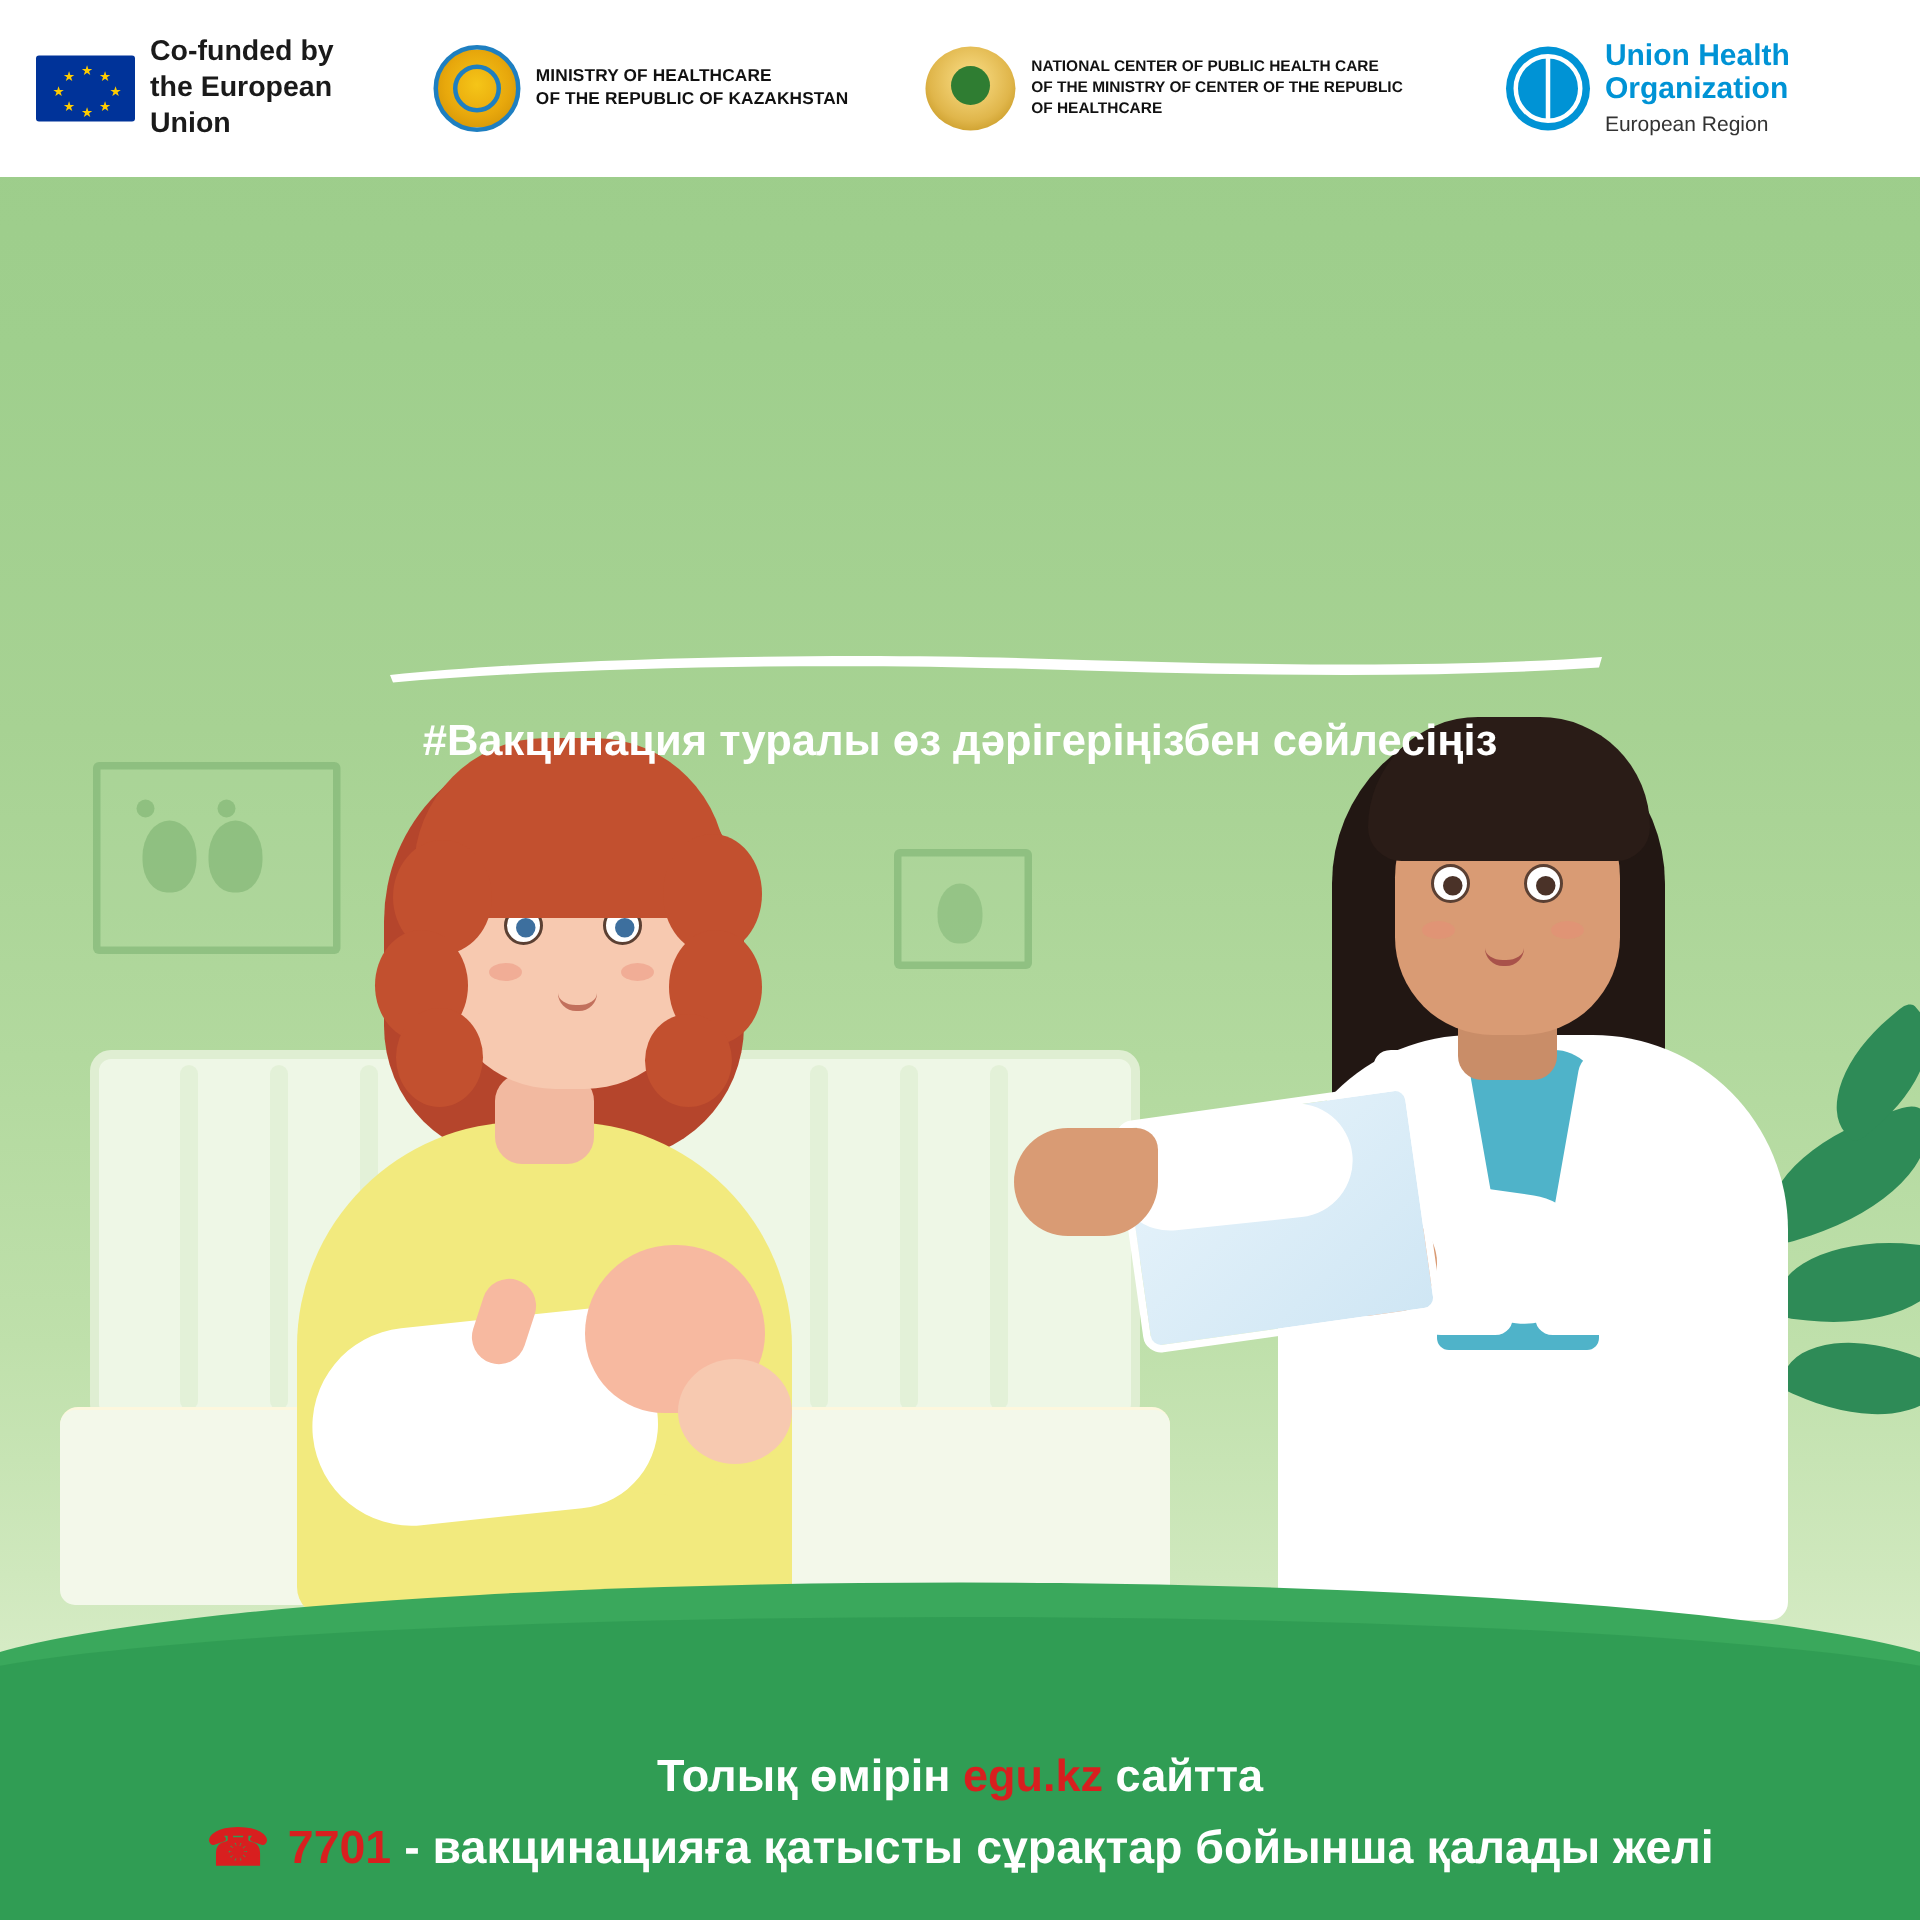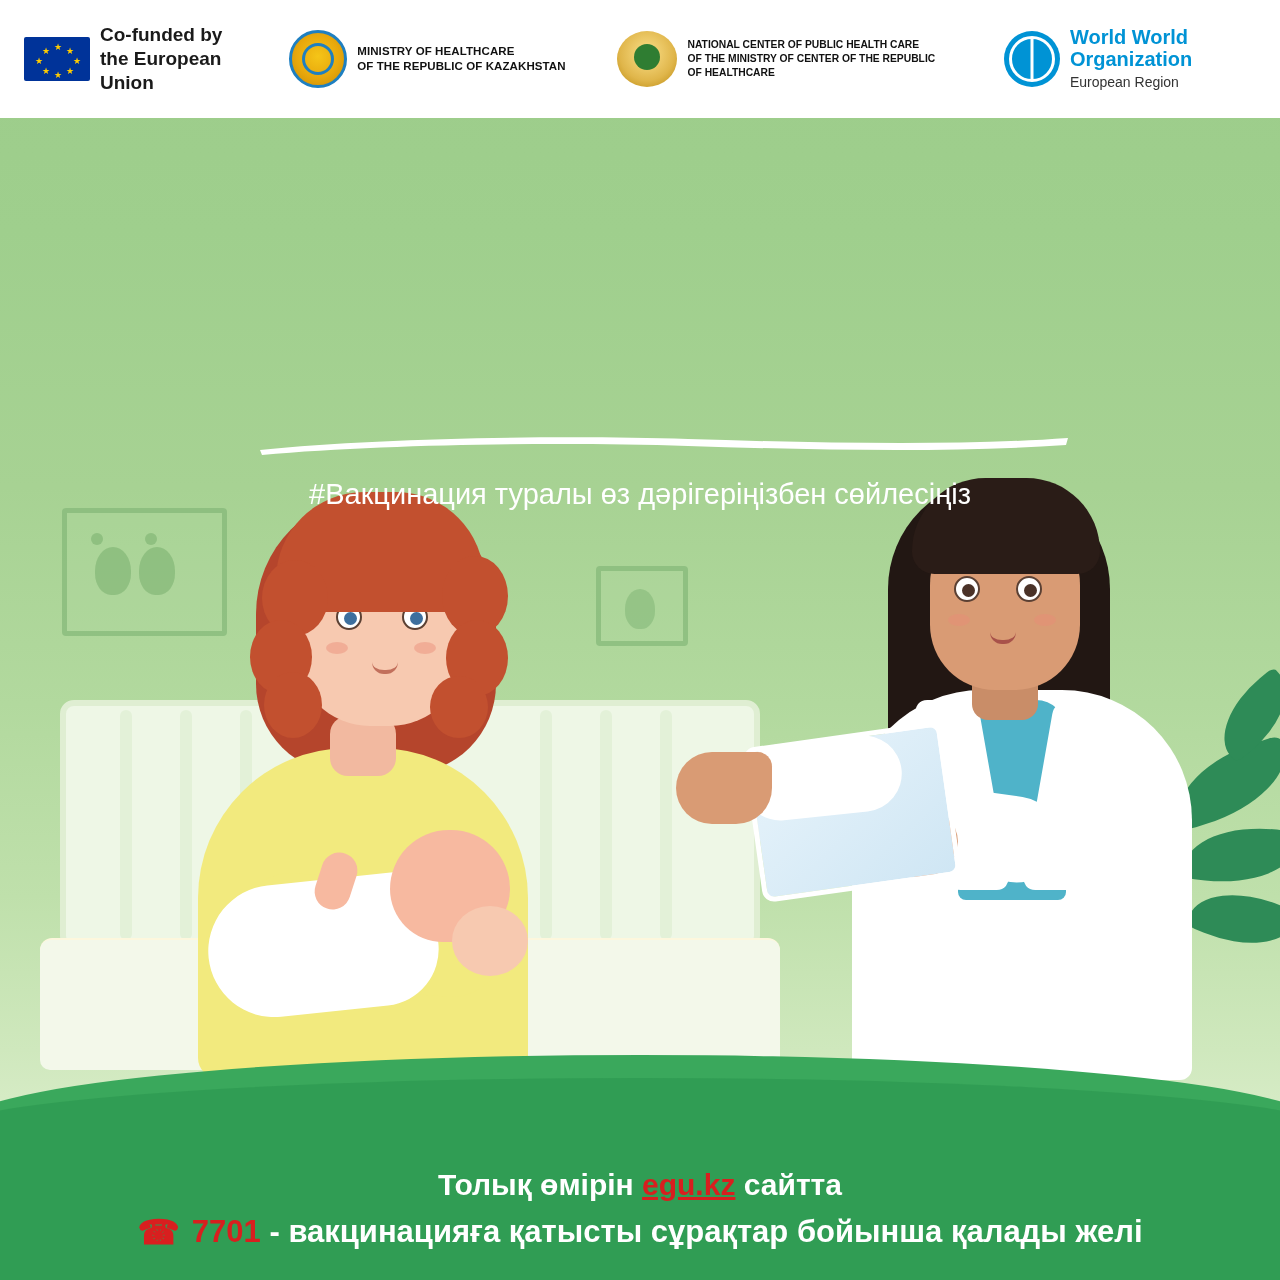--- a/index.html
+++ b/index.html
@@ -163,21 +163,21 @@
     width: 812px; height: 26px;
     z-index: 20;
   }
 
   .hashtag {
     position: absolute;
     top: 473px; left: 0; right: 0;
     text-align: center;
     color: #ffffff;
     font-size: 29px;
-    font-weight: normal;
+    font-weight: bold;
     line-height: 1.45;
     z-index: 20;
   }
 
   
   .scene { position: absolute; inset: 0; z-index: 5; }
 
   .ground {
     position: absolute;
     left: -40px; right: -40px;
@@ -467,21 +467,21 @@
     left: 0; right: 0; bottom: 28px;
     text-align: center;
     z-index: 25;
   }
   .footer-line1 {
     font-size: 30px;
     font-weight: bold;
     color: #ffffff;
     line-height: 1.3;
   }
-  .footer-line1 .site { color: #d81f1f; text-decoration: underline; }
+  .footer-line1 .site { color: #d81f1f; }
   .footer-line2 {
     margin-top: 8px;
     font-size: 31px;
     font-weight: bold;
     color: #ffffff;
     line-height: 1.3;
     display: flex;
     align-items: center;
     justify-content: center;
     gap: 12px;
@@ -529,21 +529,21 @@
       <div class="logo-text-xsmall">
         <div>NATIONAL CENTER OF PUBLIC HEALTH CARE</div>
         <div>OF THE MINISTRY OF CENTER OF THE REPUBLIC</div>
         <div>OF HEALTHCARE</div>
       </div>
     </div>
 
     <div class="logo-block who">
       <div class="who-logo"></div>
       <div class="who-text-wrap">
-        <div class="who-title">World World Organization</div>
+        <div class="who-title">Union Health Organization</div>
         <div class="who-region">European Region</div>
       </div>
     </div>
   </div>
 
   <div class="scene">
 
     <div class="frame f1">
       <div class="footprint" style="left:28px; top:34px; width:36px; height:48px;"></div>
       <div class="footprint" style="left:72px; top:34px; width:36px; height:48px;"></div>

